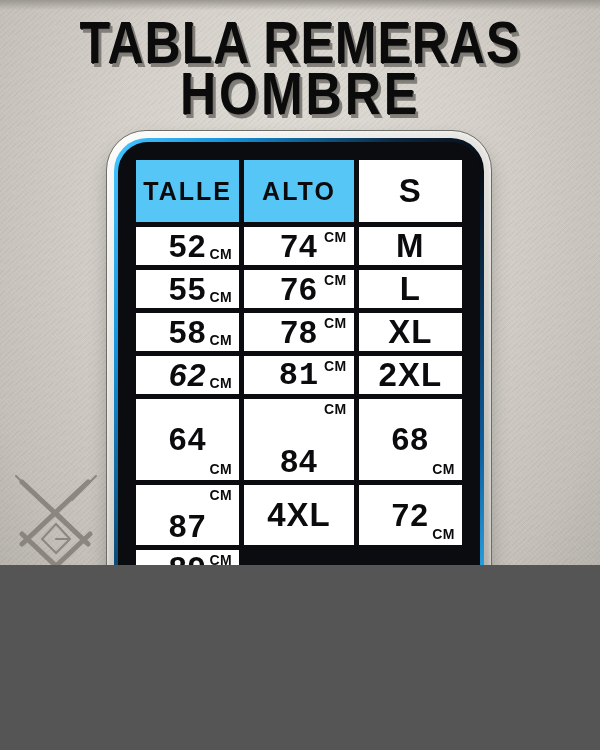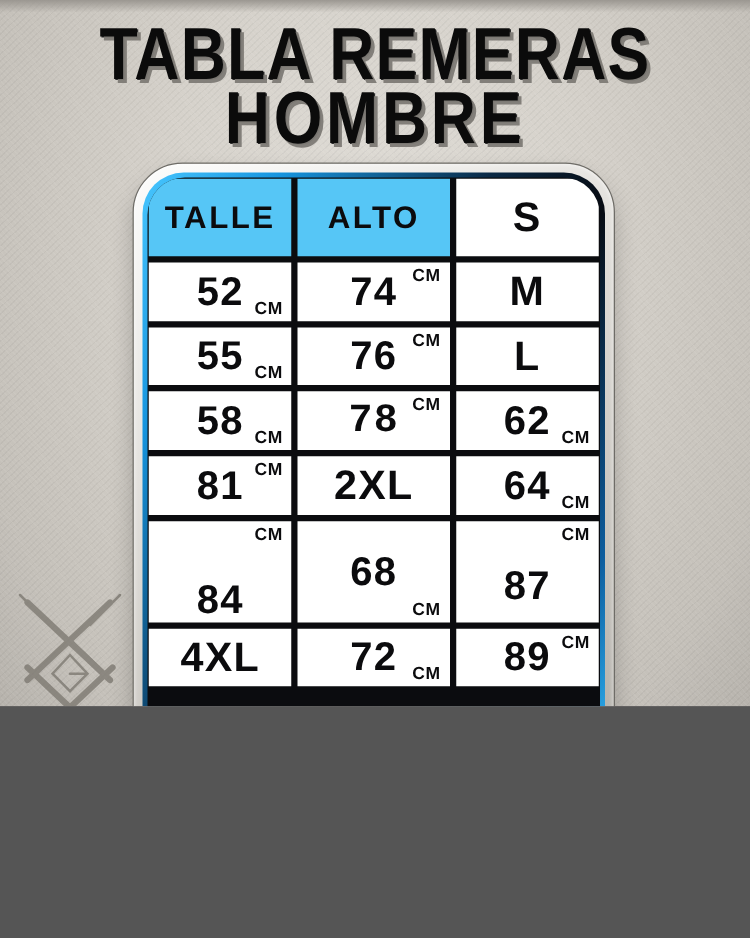--- a/index.html
+++ b/index.html
@@ -62,21 +62,21 @@
     background:linear-gradient(150deg,#fdfdfc 0%,#e4e2de 35%,#c9c6c0 70%,#b2afa9 100%);
     border:1px solid #6e6c67;
     box-shadow:0 10px 18px rgba(0,0,0,0.22), inset 0 0 4px rgba(255,255,255,0.8);
   }
   .frame2{
     width:100%;height:100%;border-radius:33px;padding:4px;
     background:linear-gradient(118deg,#49c7ff 0%,#1694de 18%,#0b2a46 45%,#070b12 62%,#0c5d9e 86%,#2fb4f4 100%);
   }
   .grid{
     width:100%;height:100%;border-radius:30px;overflow:hidden;
-    background:#0b0c0f;padding:1px;display:grid;gap:5px;
+    background:#0b0c0f;padding:18px;display:grid;gap:5px;
     grid-template-columns:1fr 1.06fr 1fr;
     grid-template-rows:62px repeat(7,1fr);
   }
   .cell{
     display:flex;align-items:center;justify-content:center;
     background:#ffffff;color:#0b0b0d;position:relative;
   }
   .cell.head{
     background:#56c6f6;font-weight:bold;font-size:25px;letter-spacing:2px;
   }
@@ -154,29 +154,30 @@
           <div class="cell num">
             <div class="val" style="display: inline-block; background: transparent;">76</div>
             <div class="cm cm-t" style="display: inline-block; background: transparent;">CM</div>
           </div>
           <div class="cell talle">L</div>
           <div class="cell num">
             <div class="val" style="display: inline-block; background: transparent;">58</div>
             <div class="cm cm-b" style="display: inline-block; background: transparent;">CM</div>
           </div>
           <div class="cell num">
-            <div class="val" style="display: inline-block; background: transparent; font-family: Liberation Mono, monospace;">78</div>
-            <div class="cm cm-t" style="display: inline-block; background: transparent;">CM</div>
-          </div>
-          <div class="cell num">
-            <div class="val" style="display: inline-block; background: transparent;">62</div>
-            <div class="cm cm-b" style="display: inline-block; background: transparent;">CM</div>
-          </div>
-          <div class="cell num">
-            <div class="val" style="display: inline-block; background: transparent;">81</div>
+            <div class="val" style="display: inline-block; background: transparent;">78</div>
+            <div class="cm cm-t" style="display: inline-block; background: transparent;">CM</div>
+          </div>
+          <div class="cell talle">XL</div>
+          <div class="cell num">
+            <div class="val" style="display: inline-block; background: transparent; font-style: italic;">62</div>
+            <div class="cm cm-b" style="display: inline-block; background: transparent;">CM</div>
+          </div>
+          <div class="cell num">
+            <div class="val" style="display: inline-block; background: transparent; font-family: Liberation Mono, monospace;">81</div>
             <div class="cm cm-t" style="display: inline-block; background: transparent;">CM</div>
           </div>
           <div class="cell talle">2XL</div>
           <div class="cell num">
             <div class="val" style="display: inline-block; background: transparent;">64</div>
             <div class="cm cm-b" style="display: inline-block; background: transparent;">CM</div>
           </div>
           <div class="cell num">
             <div class="val" style="display: inline-block; background: transparent; margin-top: 44px;">84</div>
             <div class="cm cm-t" style="display: inline-block; background: transparent;">CM</div>

